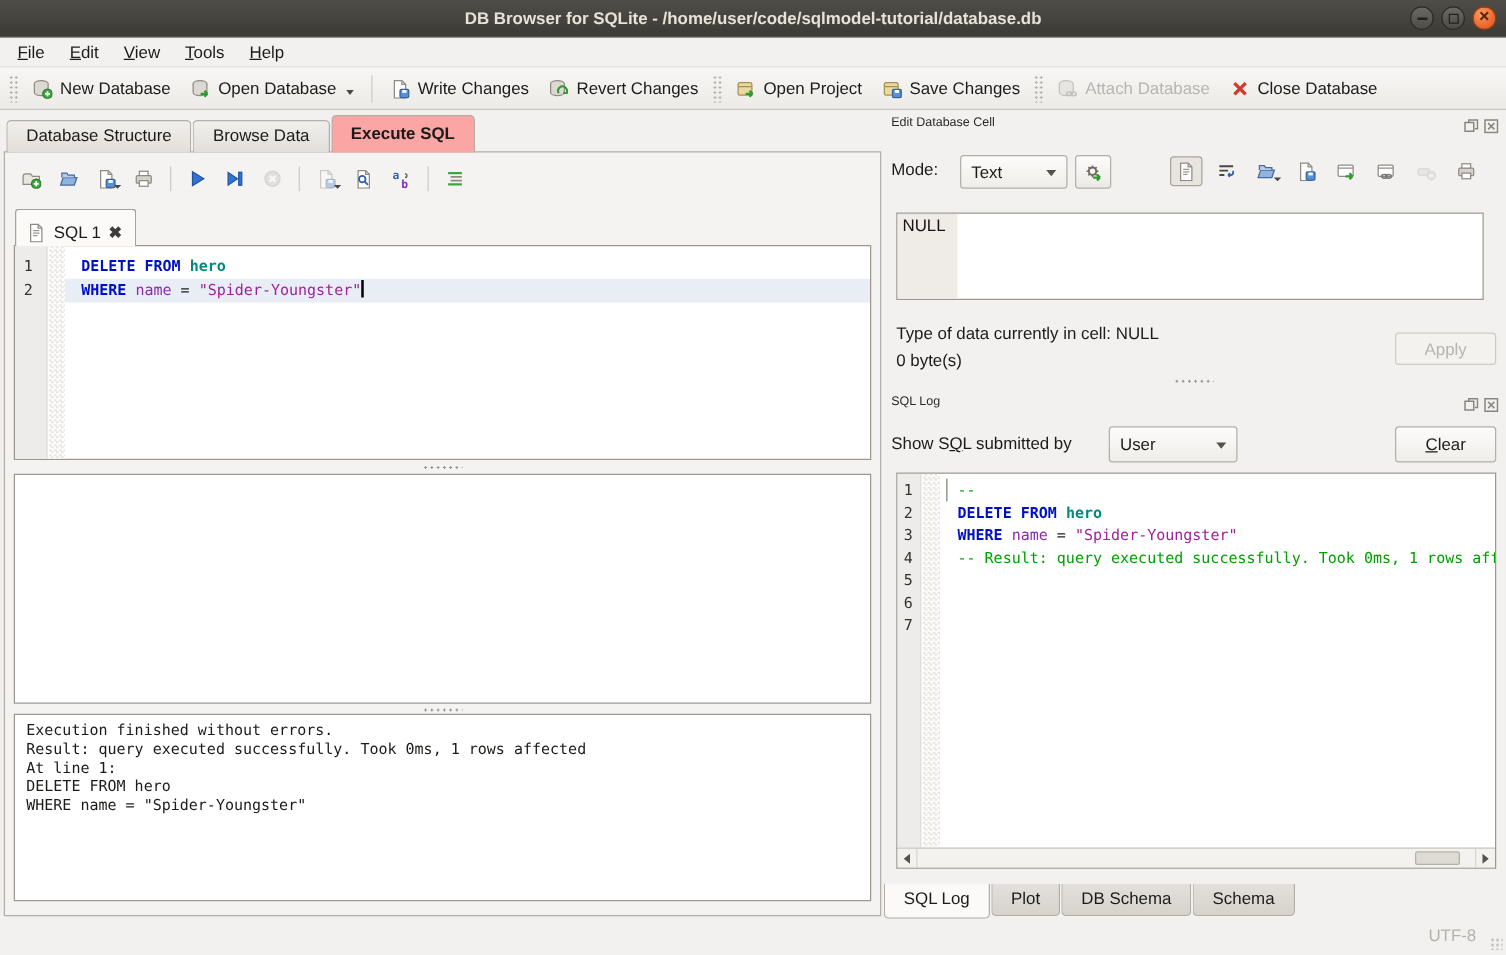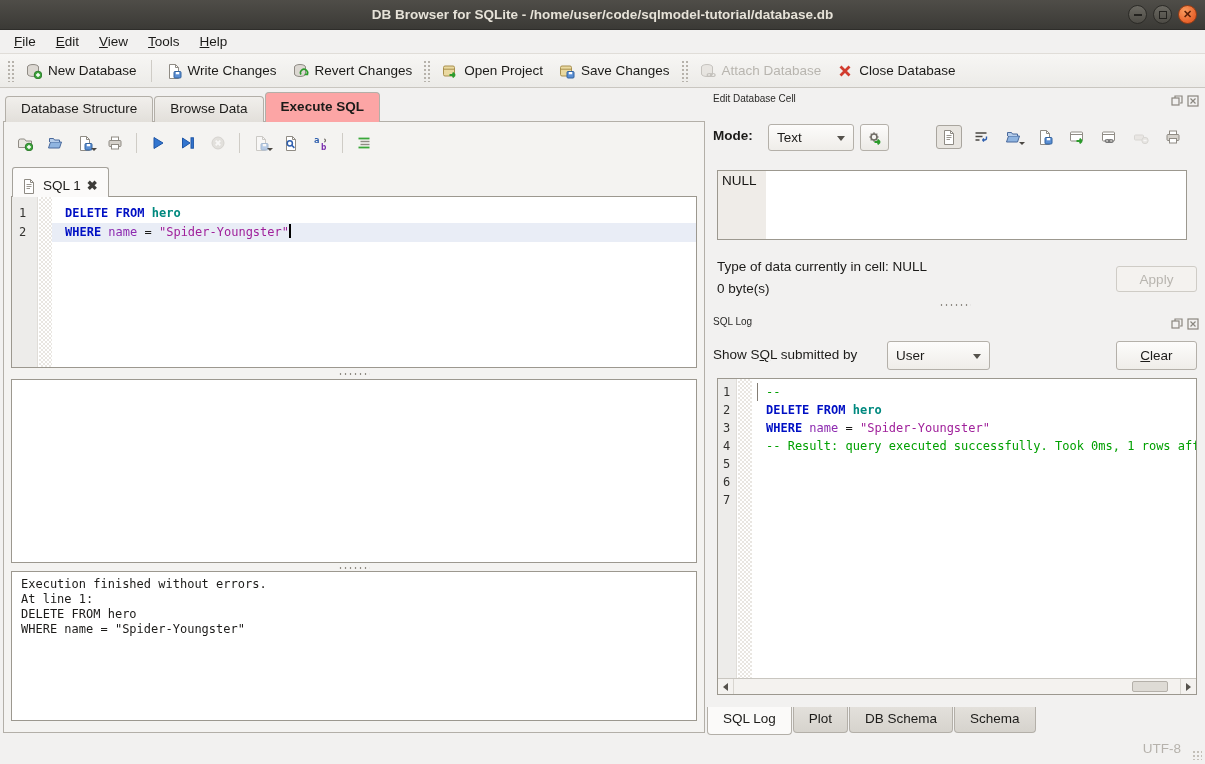--- a/index.html
+++ b/index.html
@@ -200,20 +200,31 @@
       <span>
         <svg width="16" height="16" viewBox="0 0 16 16">
           <ellipse cx="7" cy="4" rx="5.5" ry="2.5" fill="#dcd8d2" stroke="#8f8b84"></ellipse>
           <path d="M1.5 4v7c0 1.4 2.5 2.5 5.5 2.5s5.5-1.1 5.5-2.5V4" fill="#dcd8d2" stroke="#8f8b84"></path>
           <circle cx="12" cy="12" r="3.8" fill="#40a83f" stroke="#2c7a2b"></circle>
           <path d="M12 10v4M10 12h4" stroke="#fff" stroke-width="1.4"></path>
         </svg>
       </span>
       <span>New Database</span>
     </span>
+    <span class="tb-btn">
+      <span>
+        <svg width="16" height="16" viewBox="0 0 16 16">
+          <ellipse cx="7" cy="4" rx="5.5" ry="2.5" fill="#dcd8d2" stroke="#8f8b84"></ellipse>
+          <path d="M1.5 4v7c0 1.4 2.5 2.5 5.5 2.5s5.5-1.1 5.5-2.5V4" fill="#dcd8d2" stroke="#8f8b84"></path>
+          <path d="M7.5 12h5.5m0 0l-2.4-2.4M13 12l-2.4 2.4" stroke="#2c9b2c" stroke-width="1.8" fill="none"></path>
+        </svg>
+      </span>
+      <span>Open Database</span>
+      <span class="caret-down"></span>
+    </span>
     <span class="tb-sep"></span>
     <span class="tb-btn">
       <span>
         <svg width="16" height="16" viewBox="0 0 16 16">
           <path d="M3.5 1.5h6l3 3v11h-9z" fill="#fff" stroke="#8f8b84"></path>
           <path d="M9.5 1.5v3h3" fill="none" stroke="#8f8b84"></path>
           <rect x="8" y="8.5" width="7" height="6.5" rx="1" fill="#5b8fd4" stroke="#33639f"></rect>
           <rect x="9.8" y="9" width="3.4" height="2.3" fill="#fff"></rect>
         </svg>
       </span>
@@ -418,42 +429,42 @@
   <div class="hsplit" style="top:247px;">
       <div class="dots"></div>
     </div>
 
   <div class="sunken results-box"></div>
 
   <div class="hsplit" style="top:441px;">
       <div class="dots"></div>
     </div>
 
-  <div class="sunken message-box" id="msg-box"><div>Execution finished without errors.</div><div>At line 1:</div><div>DELETE FROM hero</div><div>WHERE name = "Spider-Youngster"</div></div>
+  <div class="sunken message-box" id="msg-box"><div>Execution finished without errors.</div><div>Result: query executed successfully. Took 0ms, 1 rows affected</div><div>At line 1:</div><div>DELETE FROM hero</div><div>WHERE name = "Spider-Youngster"</div></div>
 </div>
 
 <div class="right-pane">
 
   <div class="dock-title" style="top:5px;">Edit Database Cell</div>
   <div class="dock-btns" style="top:6px;">
     <span class="dock-btn">
         <svg width="12" height="12" viewBox="0 0 12 12">
           <rect x="1" y="3" width="7" height="7" fill="none" stroke="#8a867f" stroke-width="1.2"></rect>
           <path d="M4 3V1h7v7H9" fill="none" stroke="#8a867f" stroke-width="1.2"></path>
         </svg>
       </span>
     <span class="dock-btn">
         <svg width="12" height="12" viewBox="0 0 12 12">
           <rect x="1" y="1" width="10" height="10" fill="none" stroke="#8a867f" stroke-width="1.2"></rect>
           <path d="M3.5 3.5l5 5M8.5 3.5l-5 5" stroke="#8a867f" stroke-width="1.2"></path>
         </svg>
       </span>
   </div>
 
-  <div style="position:absolute; left:8px; top:40px;font-weight:bold;" class="plain-label">Mode:</div>
+  <div style="position:absolute; left:8px; top:40px;" class="plain-label">Mode:</div>
   <div class="combo" style="position:absolute; left:63px; top:36px; width:86px; height:27px;">
     <span>Text</span>
     <span class="arrow"></span>
   </div>
   <div class="tool-raised icon-btn" style="position:absolute; left:155px; top:36px; width:29px; height:27px;" id="gear-slot">
       <span>
         <svg width="16" height="16" viewBox="0 0 16 16">
           <circle cx="7" cy="7" r="3" fill="none" stroke="#6f6b64" stroke-width="1.6"></circle>
           <path d="M7 2.3v2M7 9.7v2M2.3 7h2M9.7 7h2M3.7 3.7l1.4 1.4M10.3 10.3L8.9 8.9M10.3 3.7L8.9 5.1M3.7 10.3l1.4-1.4" stroke="#6f6b64" stroke-width="1.2"></path>
           <path d="M7.5 12h5.5m0 0l-2.4-2.4M13 12l-2.4 2.4" stroke="#2c9b2c" stroke-width="1.8" fill="none"></path>

